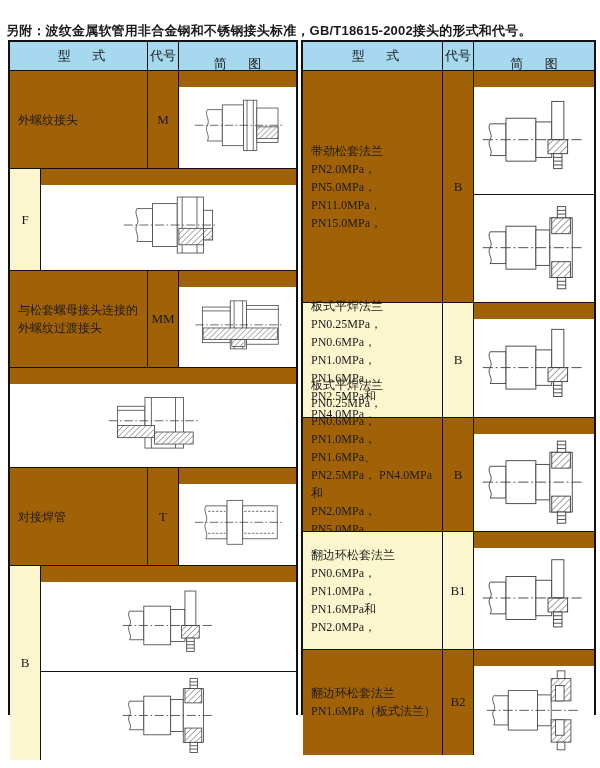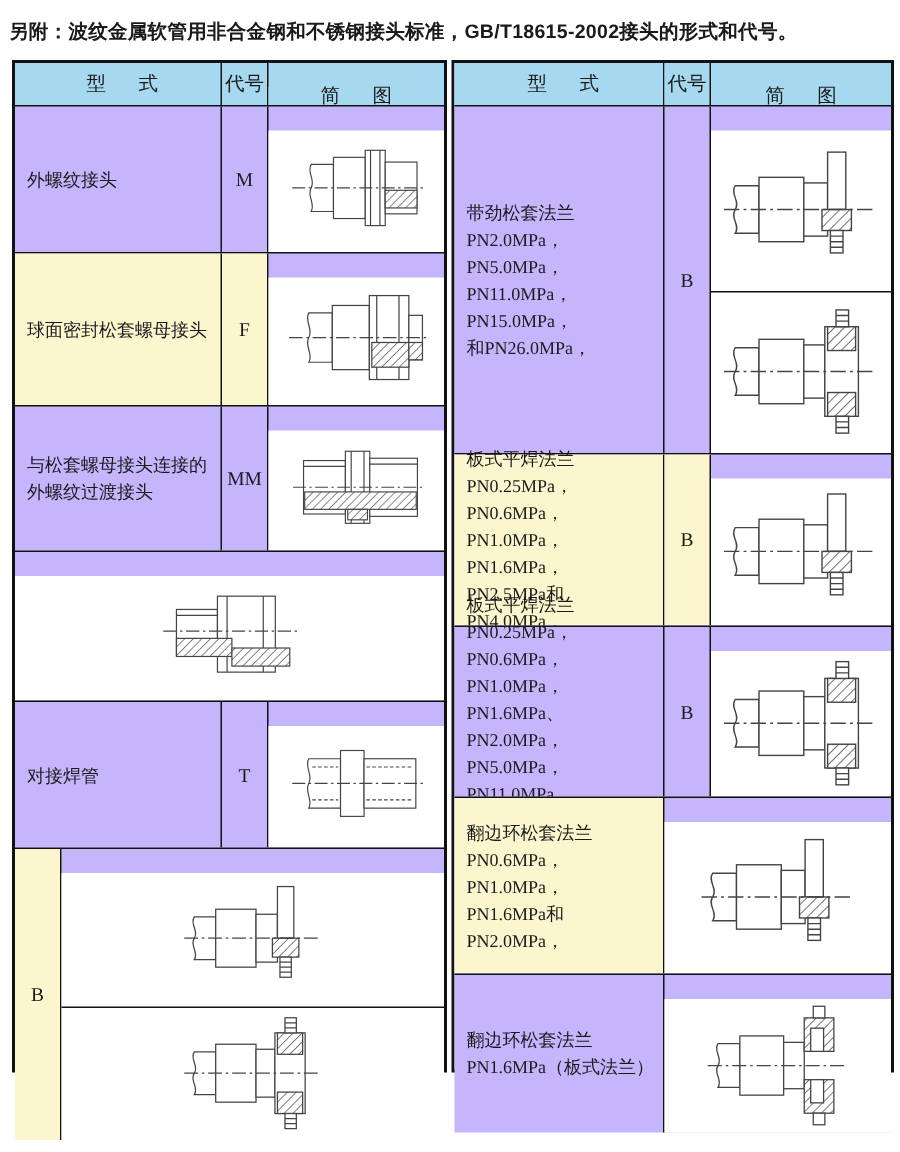--- a/index.html
+++ b/index.html
@@ -1,27 +1,27 @@
 <!DOCTYPE html>
 <html style="--header-bg: #a6d8f0; --highlight-bg: #fcf6ce; --border: #111111; --text: #1a1a1a;"><head>
 <meta charset="utf-8">
 <style>
   :root{ --header-bg:#a6d8f0; --highlight-bg:#fcf6ce; --border:#111; --text:#1a1a1a; }
   html,body{margin:0;padding:0;}
   body{width:600px;height:768px;background:#fff;color:var(--text);
        font-family:"Liberation Sans","DejaVu Sans",sans-serif;}
   .page{position:relative;width:600px;height:768px;overflow:hidden;background:#fff;}
-  .title{position:absolute;left:6px;top:12px;font-size:13px;font-weight:bold;letter-spacing:.2px;}
+  .title{position:absolute;left:6px;top:22px;font-size:13px;font-weight:bold;letter-spacing:.2px;}
 
   .tbl{position:absolute;top:40px;height:675px;display:flex;flex-direction:column;
        border:2px solid var(--border);background:#fff;box-sizing:border-box;}
   #tbl-left{left:8px;width:290px;}
   #tbl-right{left:301px;width:295px;}
 
-  .row{display:flex;flex:none;box-sizing:border-box;border-top:1px solid var(--border);background:#c4b5fd;}
+  .row{display:flex;flex:none;box-sizing:border-box;border-top:1px solid var(--border);background:#a16207;}
   .row:first-child{border-top:none;}
   .cell{box-sizing:border-box;}
 
   .type{display:flex;flex-direction:column;justify-content:center;
         padding:4px 2px 4px 8px;font-size:12px;line-height:18px;
         border-right:1px solid var(--border);
         font-family:"Liberation Serif","DejaVu Serif",serif;}
   #tbl-left .type{width:138px;}
   #tbl-right .type{width:140px;}
   .code{width:31px;display:flex;align-items:center;justify-content:center;
@@ -176,23 +176,20 @@
         </div>
       <div class="cell code">M</div>
       <div class="cell diag">
         <svg class="dg" viewBox="0 0 120 95">
             <use href="#d-m"></use>
           </svg>
       </div>
     </div>
 
     <div class="row hl l-r1">
-      <div class="cell type">
-          <div>球面密封松套螺母接头</div>
-        </div>
       <div class="cell code">F</div>
       <div class="cell diag">
         <svg class="dg" viewBox="0 0 120 95">
             <use href="#d-f"></use>
           </svg>
       </div>
     </div>
 
     <div class="row l-r2">
       <div class="cell type">
@@ -249,21 +246,20 @@
       <div class="cell type">型      式</div>
       <div class="cell code">代号</div>
       <div class="cell diag">简      图</div>
     </div>
 
     <div class="row r-r0">
       <div class="cell type">
           <div>带劲松套法兰</div>
           <div>PN2.0MPa， PN5.0MPa，</div>
           <div>PN11.0MPa， PN15.0MPa，</div>
-          <div>和PN26.0MPa，</div>
         </div>
       <div class="cell code">B</div>
       <div class="cell diag split">
         <div class="dsub">
           <svg class="dg" viewBox="0 0 120 95">
               <use href="#d-fl1"></use>
             </svg>
         </div>
         <div class="dsub">
           <svg class="dg" viewBox="0 0 120 95">
@@ -286,49 +282,52 @@
             <use href="#d-fl1"></use>
           </svg>
       </div>
     </div>
 
     <div class="row r-r2">
       <div class="cell type">
           <div>板式平焊法兰</div>
           <div>PN0.25MPa， PN0.6MPa，</div>
           <div>PN1.0MPa， PN1.6MPa、</div>
+          <div>PN2.5MPa， PN4.0MPa和</div>
           <div>PN2.0MPa， PN5.0MPa，</div>
           <div>PN11.0MPa， PN26.0MPa，</div>
         </div>
       <div class="cell code">B</div>
       <div class="cell diag">
         <svg class="dg" viewBox="0 0 120 95">
             <use href="#d-fl2"></use>
           </svg>
       </div>
     </div>
 
     <div class="row hl r-r3">
       <div class="cell type">
           <div>翻边环松套法兰</div>
           <div>PN0.6MPa， PN1.0MPa，</div>
           <div>PN1.6MPa和PN2.0MPa，</div>
         </div>
+      <div class="cell code">B1</div>
       <div class="cell diag">
         <svg class="dg" viewBox="0 0 120 95">
             <use href="#d-fl1"></use>
           </svg>
       </div>
     </div>
 
     <div class="row r-r4">
       <div class="cell type">
           <div>翻边环松套法兰</div>
           <div>PN1.6MPa（板式法兰）</div>
         </div>
+      <div class="cell code">B2</div>
       <div class="cell diag">
         <svg class="dg" viewBox="0 0 120 95">
             <use href="#d-b2"></use>
           </svg>
       </div>
     </div>
   </div>
 
 </div>
 

